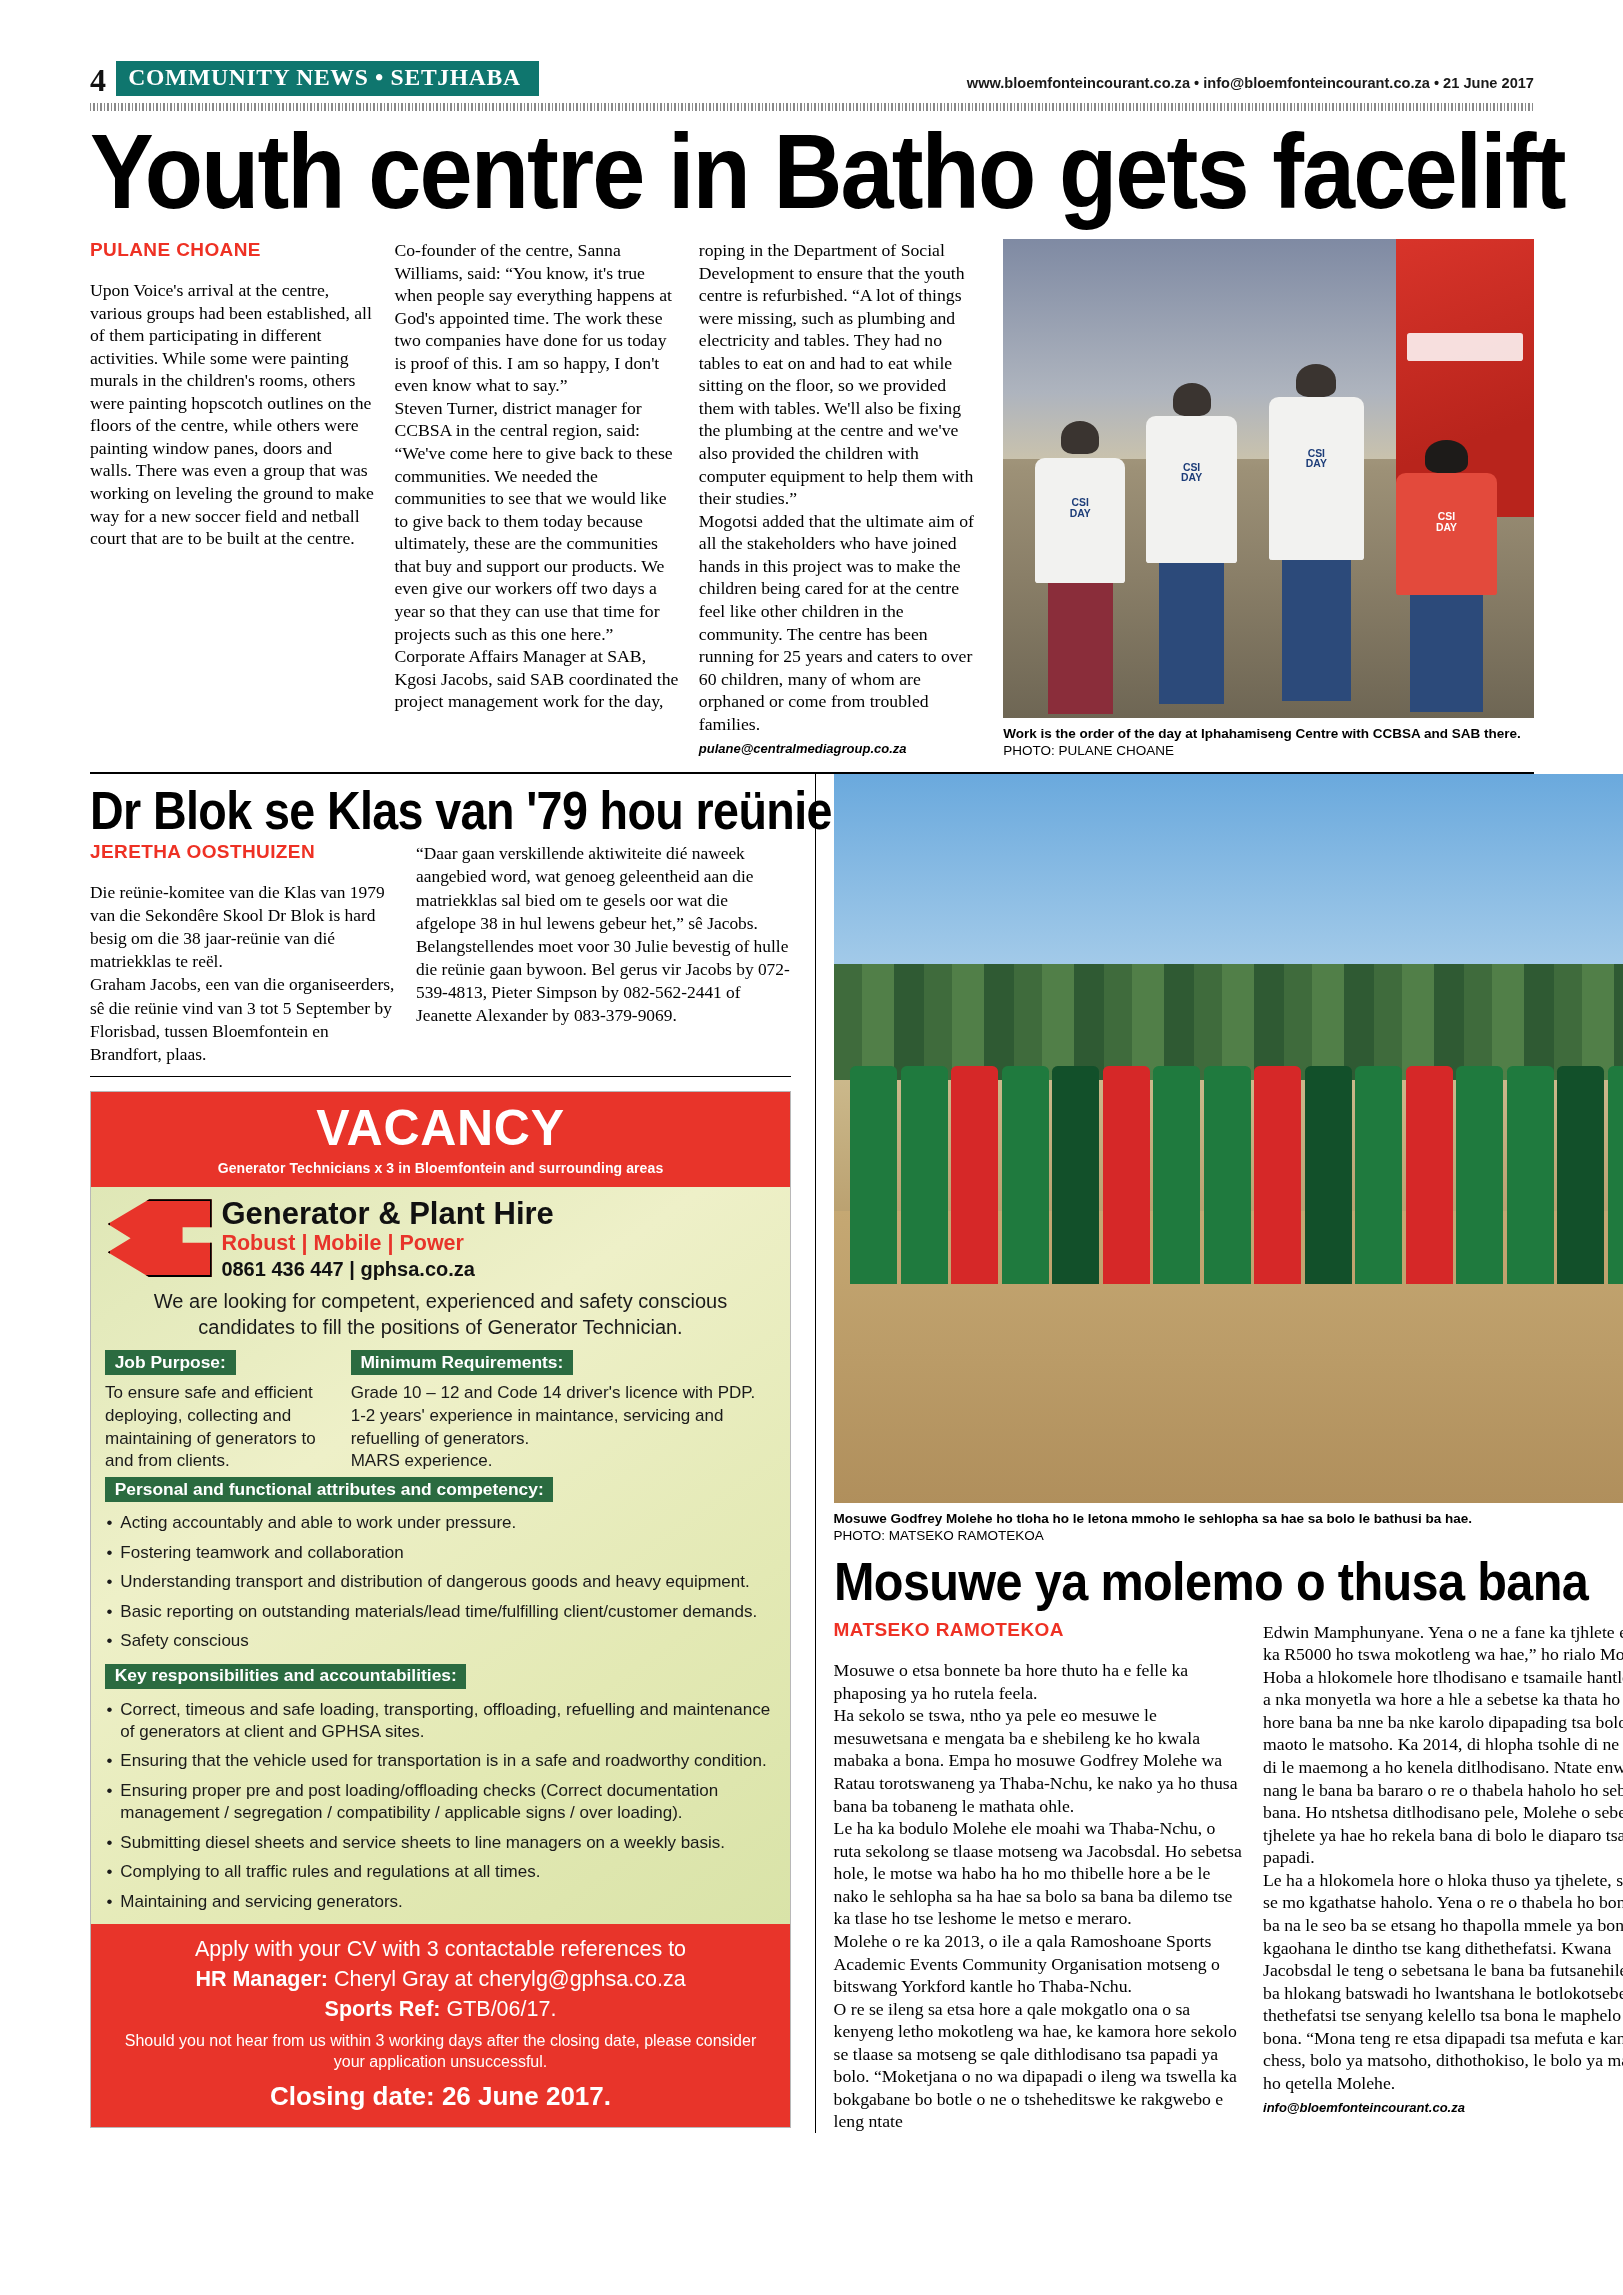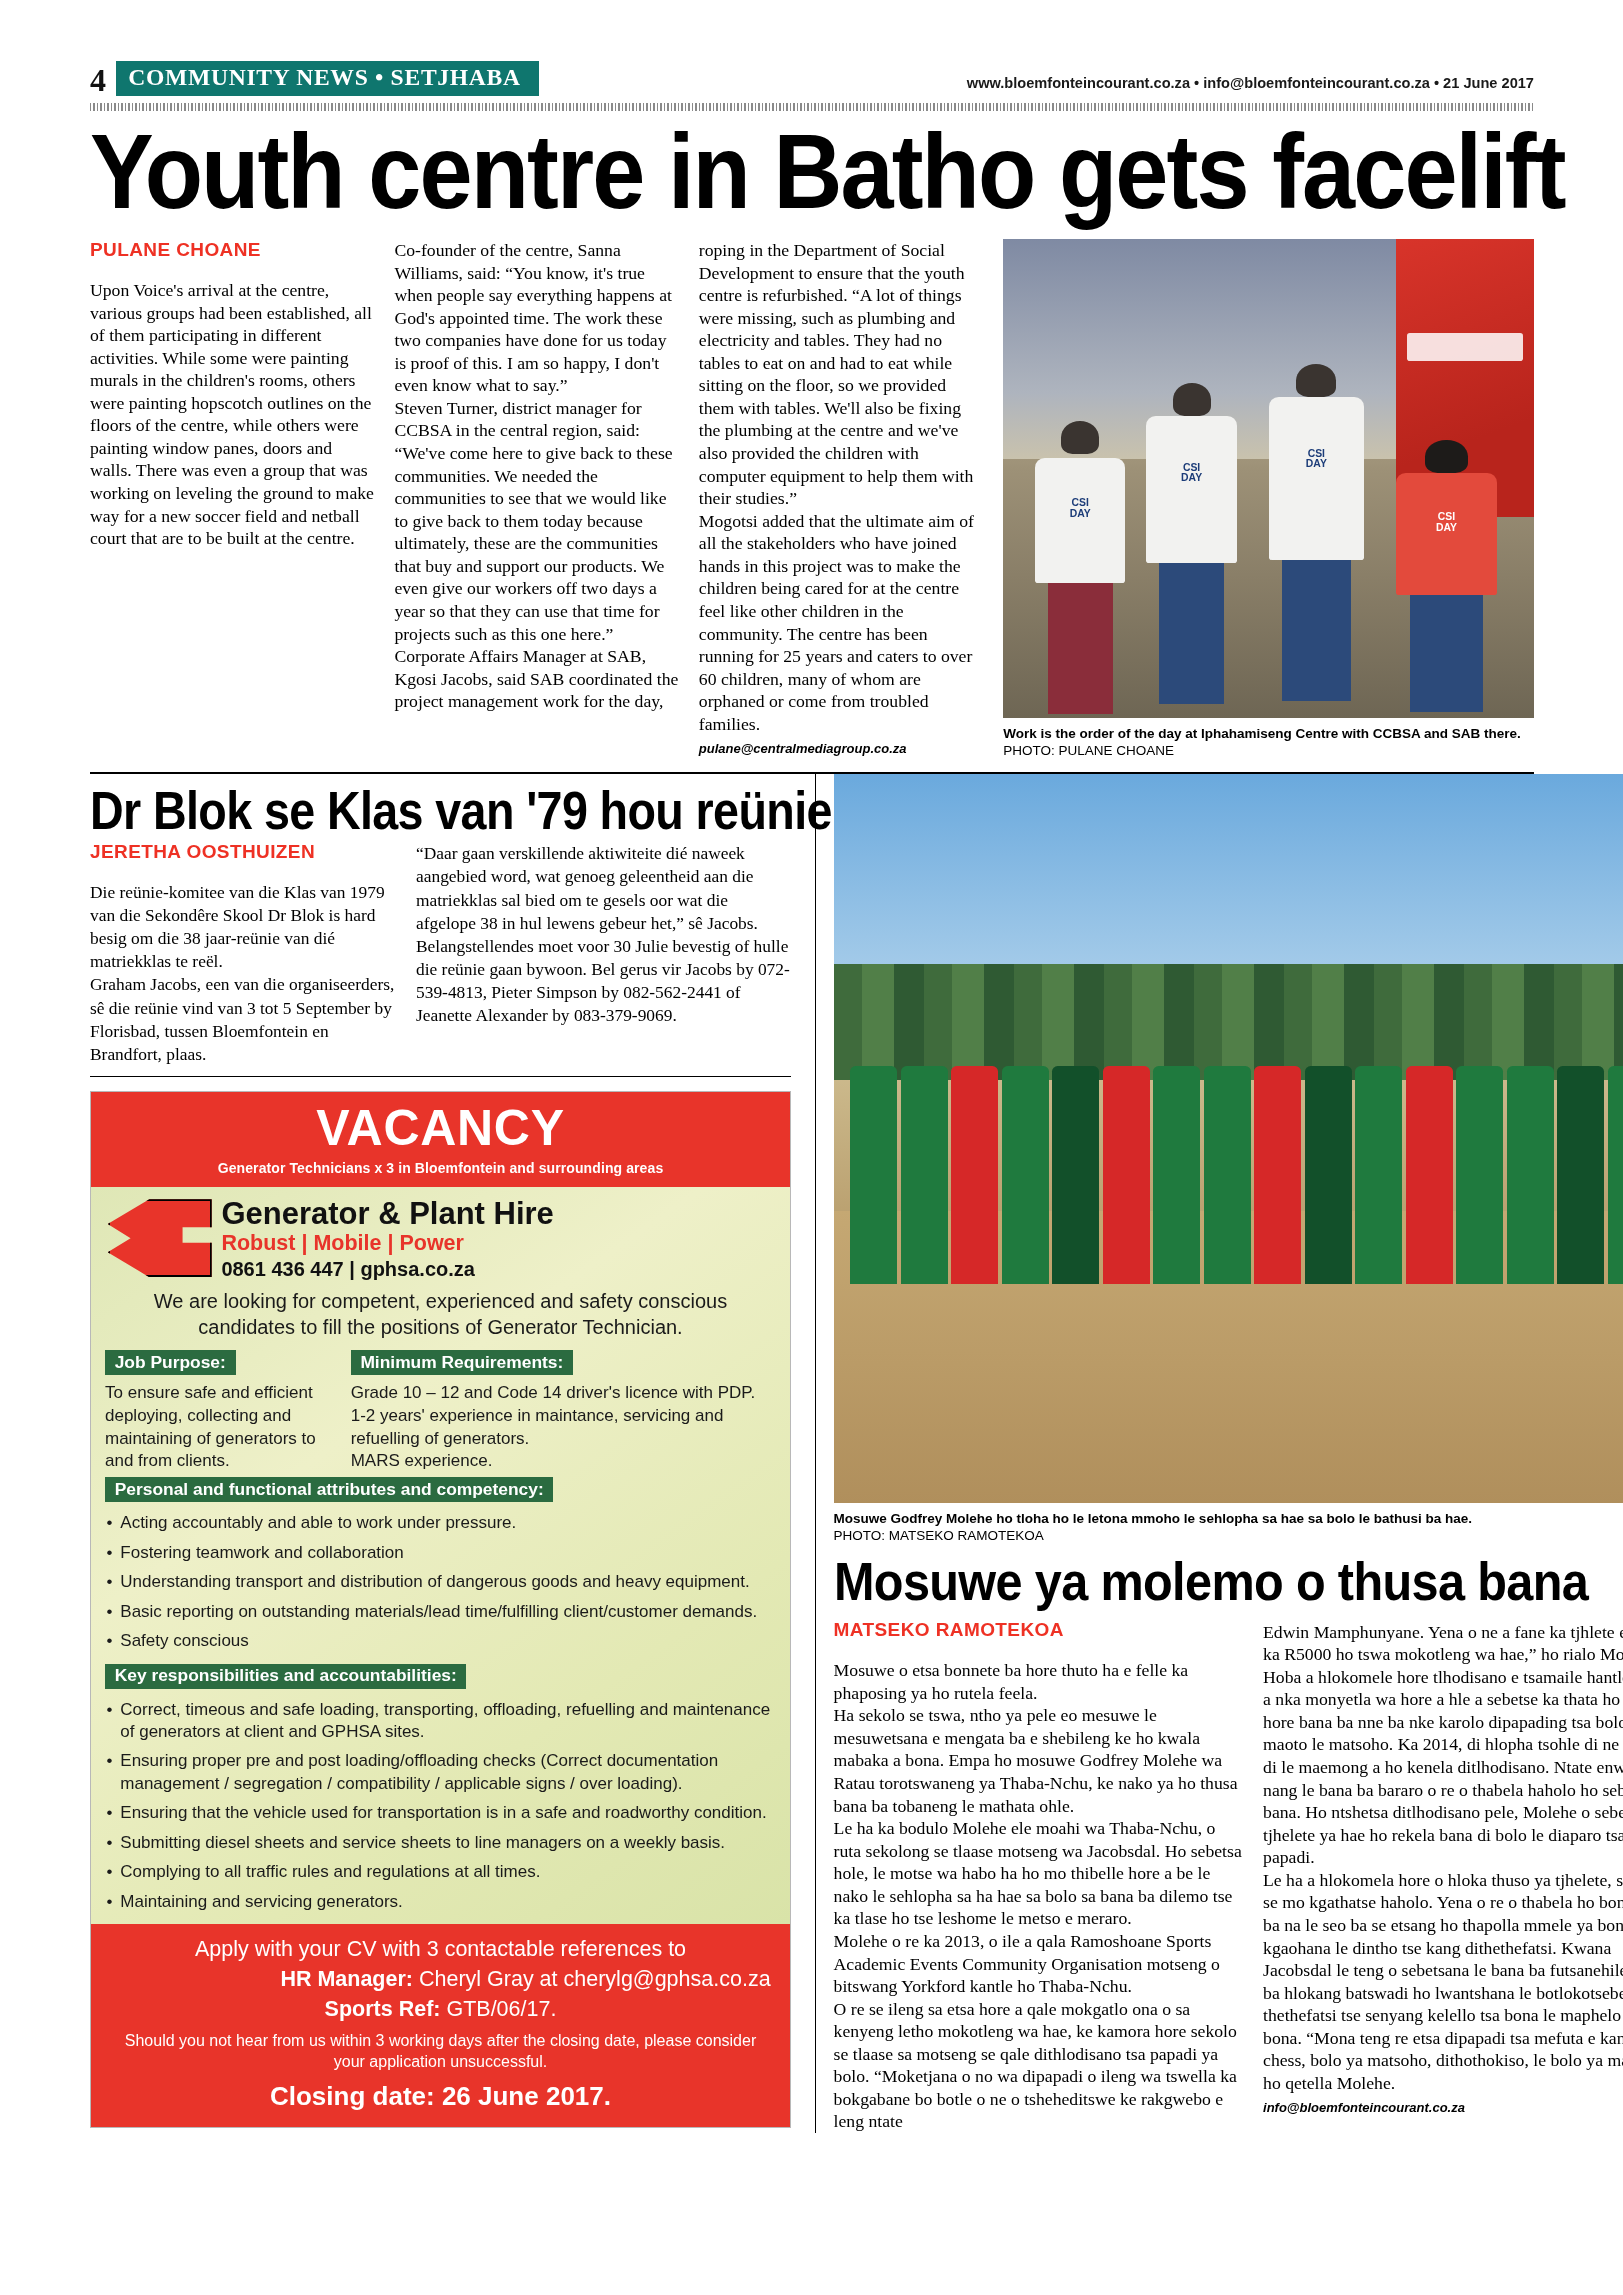--- a/index.html
+++ b/index.html
@@ -143,21 +143,21 @@
     padding: 3.5px 9.7px 4.2px; line-height:1; margin-bottom: 7px;
   }
   .ad-text { font-family:"Liberation Sans",sans-serif; font-size:17px; line-height:1.34; color:#1a1a1a; }
   .ad-wide { padding: 4.2px 14px 0; }
   .ad-wide ul { list-style:none; margin-top:2.8px; }
   .ad-wide li { position:relative; padding-left:15.3px; margin-bottom: 7px;
       font-family:"Liberation Sans",sans-serif; font-size:17px; line-height:1.32; color:#1a1a1a; }
   .ad-wide li:before { content:"•"; position:absolute; left:1.4px; }
   .ad-foot { background:#e8342a; color:#fff; text-align:center; padding: 12.5px 19.4px 15.3px; }
   .ad-foot .l1 { font-family:"Liberation Sans",sans-serif; font-size:21.5px; margin-bottom:5.6px; }
-  .ad-foot .l2 { font-family:"Liberation Sans",sans-serif; font-size:21.5px; margin-bottom:4.2px;text-align:right; }
+  .ad-foot .l2 { font-family:"Liberation Sans",sans-serif; font-size:21.5px; margin-bottom:4.2px; }
   .ad-foot .l2 b, .ad-foot .l3 b { font-weight:700; }
   .ad-foot .l3 { font-family:"Liberation Sans",sans-serif; font-size:21.5px; margin-bottom:8.3px; }
   .ad-foot .l4 { font-family:"Liberation Sans",sans-serif; font-size:16px; line-height:1.34; margin-bottom:8.3px; }
   .ad-foot .l5 { font-family:"Liberation Sans",sans-serif; font-size:26px; font-weight:700; }
 
   
   .headline-sub3 {
     font-family:"Liberation Sans Narrow","Liberation Sans",sans-serif;
     font-weight:700; font-size:54px; line-height:1; letter-spacing:-0.7px;
     transform: scaleX(0.9); transform-origin:left center; margin-top:9.7px; white-space:nowrap; color:#000;
@@ -310,22 +310,22 @@
               <li>Understanding transport and distribution of dangerous goods and heavy equipment.</li>
               <li>Basic reporting on outstanding materials/lead time/fulfilling client/customer demands.</li>
               <li>Safety conscious</li>
             </ul>
           </div>
 
           <div class="ad-wide">
             <div class="sec-head">Key responsibilities and accountabilities:</div>
             <ul>
               <li>Correct, timeous and safe loading, transporting, offloading, refuelling and maintenance of generators at client and GPHSA sites.</li>
+              <li>Ensuring that the vehicle used for transportation is in a safe and roadworthy condition.</li>
               <li>Ensuring proper pre and post loading/offloading checks (Correct documentation management / segregation / compatibility / applicable signs / over loading).</li>
-              <li>Ensuring that the vehicle used for transportation is in a safe and roadworthy condition.</li>
               <li>Submitting diesel sheets and service sheets to line managers on a weekly basis.</li>
               <li>Complying to all traffic rules and regulations at all times.</li>
               <li>Maintaining and servicing generators.</li>
             </ul>
           </div>
         </div>
 
         <div class="ad-foot">
           <div class="l1">Apply with your CV with 3 contactable references to</div>
           <div class="l2"><b>HR Manager:</b><span> Cheryl Gray at cherylg@gphsa.co.za</span></div>

